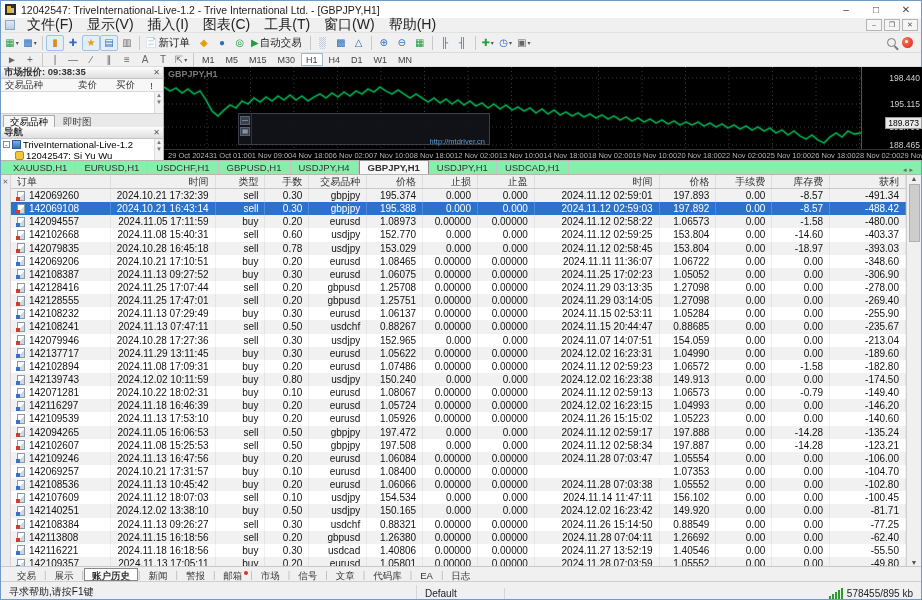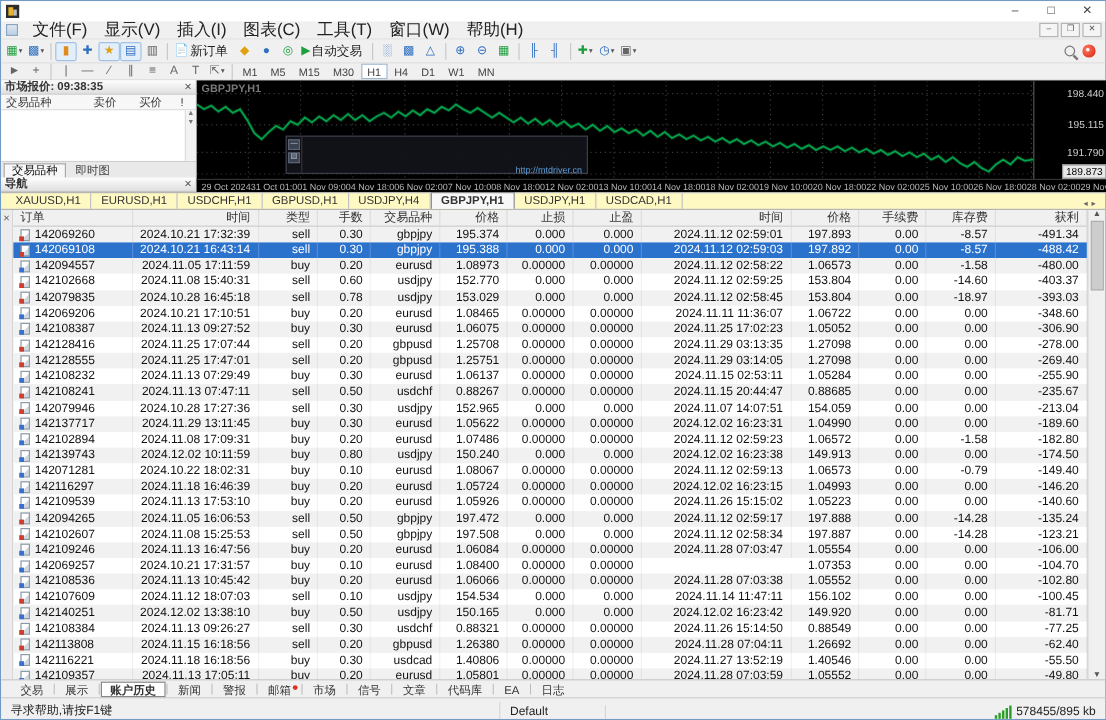--- a/index.html
+++ b/index.html
@@ -88,21 +88,21 @@
   .ovl-main { flex:1; padding:1px 4px; }
   .ovl-title-row { display:flex; align-items:center; }
   .ovl-title { color:#e8c93a; font-size:8.5px; font-weight:bold;margin-top:40px; }
   .ovl-url { margin-left:auto; color:#5b9bd5; font-size:7.5px; }
   .ovl-btns { display:flex; align-items:center; gap:4px; margin-top:2px; }
   .ovl-btn { color:#9aa3b2; font-size:8px; padding:0 1px; }
   .ovl-btn.active { background:#4a5364; color:#fff; outline:1px solid #707a8c; }
   .ovl-btn.path { margin-left:14px; }
 
   
-  .ctabs { height:15px; background:#fef9c3; border-top:1px solid #b5b5b5; border-bottom:1px solid #b5b5b5; display:flex; align-items:flex-end; padding-left:4px; flex:none; }
+  .ctabs { height:15px; background:#86efac; border-top:1px solid #b5b5b5; border-bottom:1px solid #b5b5b5; display:flex; align-items:flex-end; padding-left:4px; flex:none; }
   .ctab { font-size:9.5px; color:#333; padding:0 8px; height:13px; line-height:13px; border-right:1px solid #c2c2c2; }
   .ctab.active { background:#f7f7f7; border:1px solid #8e8e8e; border-bottom:none; font-weight:bold; height:14px; }
   .ctab-arrows { margin-left:auto; padding-right:5px; font-size:7px; color:#666; letter-spacing:3px; }
 
   
   .terminal { flex:1; display:flex; background:#fff; overflow:hidden; }
   .term-strip { width:10px; flex:none; background:#ececec; border-right:1px solid #d5d5d5; font-size:7px; color:#666; text-align:center; padding-top:3px; }
   .tbl { flex:1; display:flex; flex-direction:column; overflow:hidden; }
   .thead { height:14px; display:flex; flex:none; background:#f0f0f0; border-bottom:1px solid #c8c8c8; font-size:10px; color:#333; }
   .th { padding:0 6px; line-height:14px; border-right:1px solid #ddd; white-space:nowrap; overflow:hidden; }
@@ -142,20 +142,21 @@
   .bars { display:flex; align-items:flex-end; gap:1px; height:11px; }
   .bars i { width:2px; background:#2a9d2a; display:block; }
 </style>
 </head>
 <body>
 
 <div class="app">
 
   <div class="titlebar">
     <span class="mt-ico"></span>
+    <span class="title-text">12042547: TriveInternational-Live-1.2 - Trive International Ltd. - [GBPJPY,H1]</span>
     <span class="win-btns">
       <span class="win-btn">–</span>
       <span class="win-btn">□</span>
       <span class="win-btn">✕</span>
     </span>
   </div>
 
   <div class="menubar">
     <span class="mdi-ico"></span>
     <span id="menus" style="display:flex">
@@ -328,20 +329,33 @@
         <div class="vscroll">▲<br>▼</div>
       </div>
       <div class="ptabs" id="mw-tabs">
           <div class="ptab active">交易品种</div>
           <div class="ptab">即时图</div>
         </div>
 
       <div class="panel-hdr">
         <span>导航</span>
         <span class="x">✕</span>
+      </div>
+      <div class="nav-tree">
+        <div class="tree-row">
+          <span class="expander">-</span>
+          <span class="tico acct"></span>
+          <span>TriveInternational-Live-1.2</span>
+        </div>
+        <div class="tree-row" style="padding-left:14px">
+          <span class="tico lock"></span>
+          <span>12042547: Si Yu Wu</span>
+        </div>
+
+        <div class="vscroll">▲<br>▼</div>
       </div>
     </div>
 
     <div class="chart-region">
       <div class="chart-row">
         <div class="plot">
           <svg id="chart-svg" width="697" height="82">
             <g id="grid">
                 <line x1="43" x2="43" y1="0" y2="82" stroke="#3a3a3a" stroke-dasharray="1,3"></line>
                 <line x1="86.5" x2="86.5" y1="0" y2="82" stroke="#3a3a3a" stroke-dasharray="1,3"></line>
@@ -393,21 +407,21 @@
                   <span class="ovl-btn path">路径</span>
                 </div>
             </div>
           </div>
         </div>
         <div class="paxis" id="paxis">
             <div class="pa-label" style="top: 11px;">198.440</div>
             <div class="pa-label" style="top: 37px;">195.115</div>
             <div class="pa-label" style="top: 60px;">191.790</div>
             <div class="pa-label" style="top: 78px;">188.465</div>
-            <div class="pa-current" style="top: 76px;">189.873</div>
+            <div class="pa-current" style="top: 56px;">189.873</div>
           </div>
       </div>
       <div class="taxis">
         <span id="taxis-labels" style="display:flex;justify-content:space-between;flex:1">
             <span>29 Oct 2024</span>
             <span>31 Oct 01:00</span>
             <span>1 Nov 09:00</span>
             <span>4 Nov 18:00</span>
             <span>6 Nov 02:00</span>
             <span>7 Nov 10:00</span>

